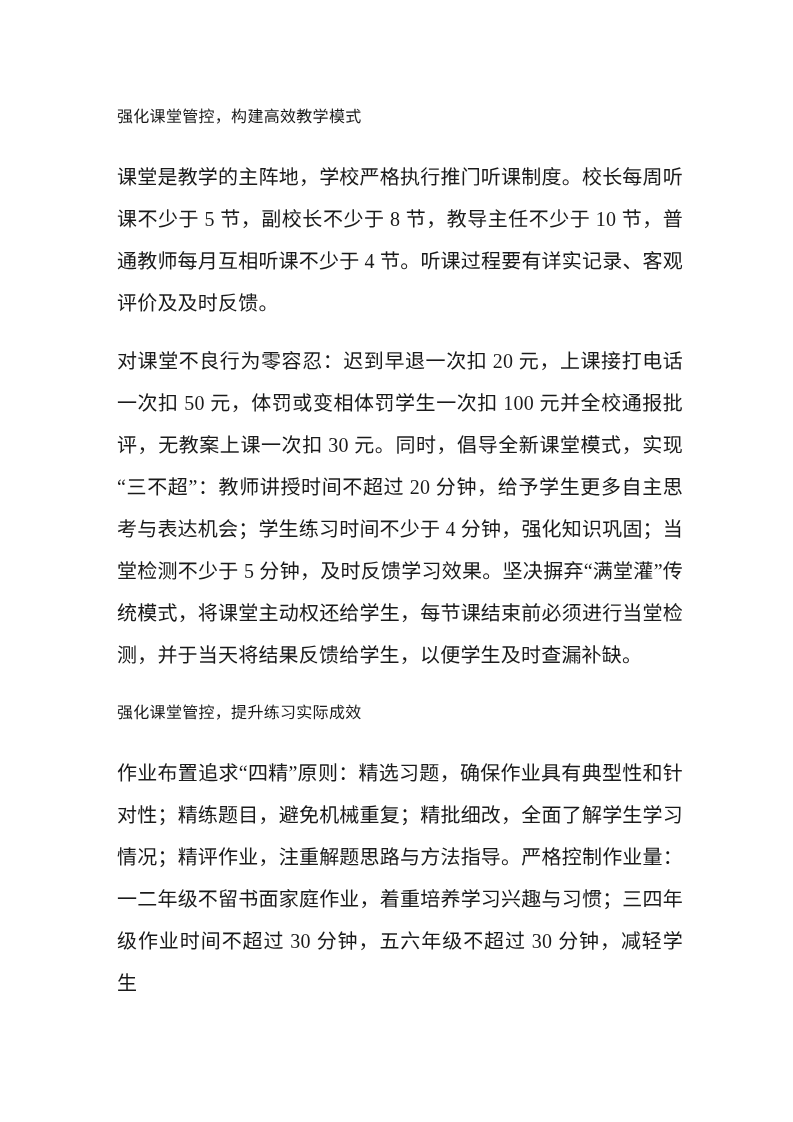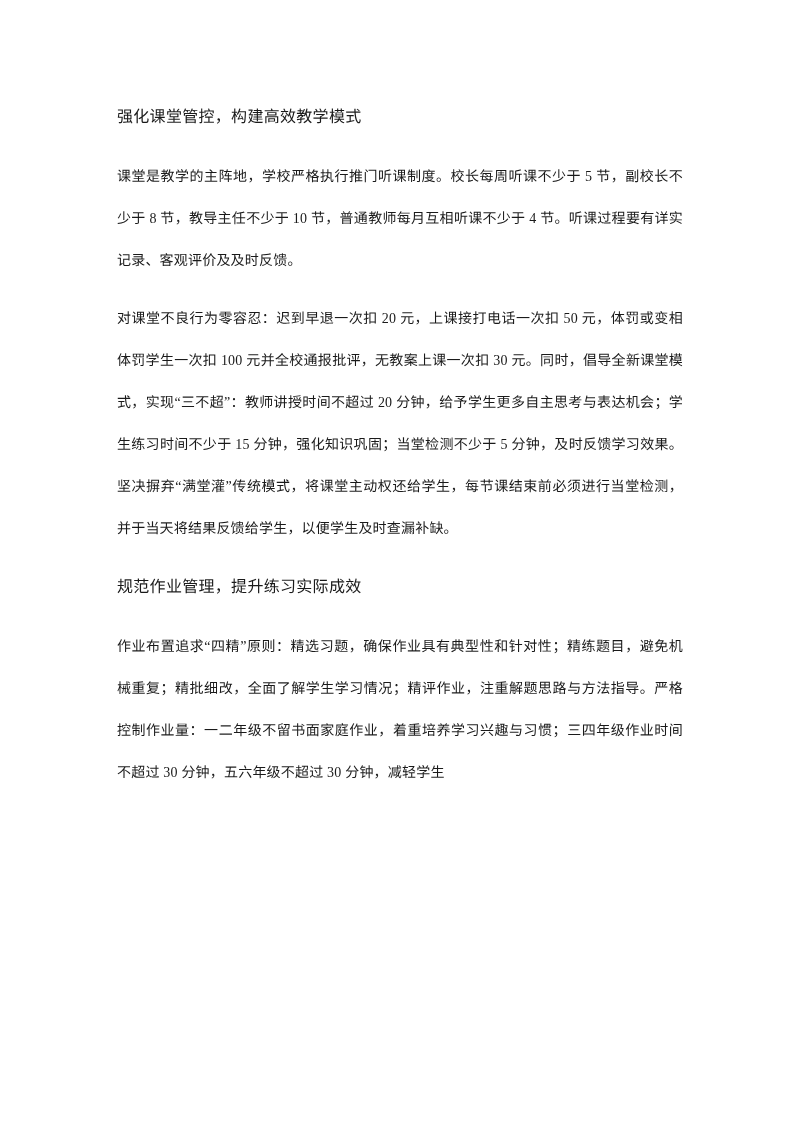--- a/index.html
+++ b/index.html
@@ -22,21 +22,21 @@
     background: #ffffff;
   }
   .content {
     position: absolute;
     left: 117px;
     top: 96px;
     width: 566px;
   }
   .para {
     margin: 0 0 0 0;
-    font-size: 14px;
+    font-size: 20px;
     line-height: 42px;
     text-align: justify;
     text-justify: inter-ideograph;
     letter-spacing: 0.2px;
     color: #1a1a1a;
     font-family: "Liberation Serif", "DejaVu Serif", serif;
   }
   .para.heading {
     font-size: 16px;
     letter-spacing: 0.3px;
@@ -55,24 +55,24 @@
   <div class="content">
 
     <p class="para heading">强化课堂管控，构建高效教学模式</p>
 
     <div class="gap-med"></div>
 
     <p class="para">课堂是教学的主阵地，学校严格执行推门听课制度。校长每周听课不少于 5 节，副校长不少于 8 节，教导主任不少于 10 节，普通教师每月互相听课不少于 4 节。听课过程要有详实记录、客观评价及及时反馈。</p>
 
     <div class="gap-small"></div>
 
-    <p class="para">对课堂不良行为零容忍：迟到早退一次扣 20 元，上课接打电话一次扣 50 元，体罚或变相体罚学生一次扣 100 元并全校通报批评，无教案上课一次扣 30 元。同时，倡导全新课堂模式，实现“三不超”：教师讲授时间不超过 20 分钟，给予学生更多自主思考与表达机会；学生练习时间不少于 15 分钟，强化知识巩固；当堂检测不少于 5 分钟，及时反馈学习效果。坚决摒弃“满堂灌”传统模式，将课堂主动权还给学生，每节课结束前必须进行当堂检测，并于当天将结果反馈给学生，以便学生及时查漏补缺。</p>
+    <p class="para">对课堂不良行为零容忍：迟到早退一次扣 20 元，上课接打电话一次扣 50 元，体罚或变相体罚学生一次扣 100 元并全校通报批评，无教案上课一次扣 30 元。同时，倡导全新课堂模式，实现“三不超”：教师讲授时间不超过 20 分钟，给予学生更多自主思考与表达机会；学生练习时间不少于 4 分钟，强化知识巩固；当堂检测不少于 5 分钟，及时反馈学习效果。坚决摒弃“满堂灌”传统模式，将课堂主动权还给学生，每节课结束前必须进行当堂检测，并于当天将结果反馈给学生，以便学生及时查漏补缺。</p>
 
     <div class="gap-small"></div>
 
-    <p class="para heading">规范作业管理，提升练习实际成效</p>
+    <p class="para heading">强化课堂管控，提升练习实际成效</p>
 
     <div class="gap-med"></div>
 
     <p class="para">作业布置追求“四精”原则：精选习题，确保作业具有典型性和针对性；精练题目，避免机械重复；精批细改，全面了解学生学习情况；精评作业，注重解题思路与方法指导。严格控制作业量：一二年级不留书面家庭作业，着重培养学习兴趣与习惯；三四年级作业时间不超过 30 分钟，五六年级不超过 30 分钟，减轻学生</p>
 
   </div>
 </div>
 
 </body></html>

